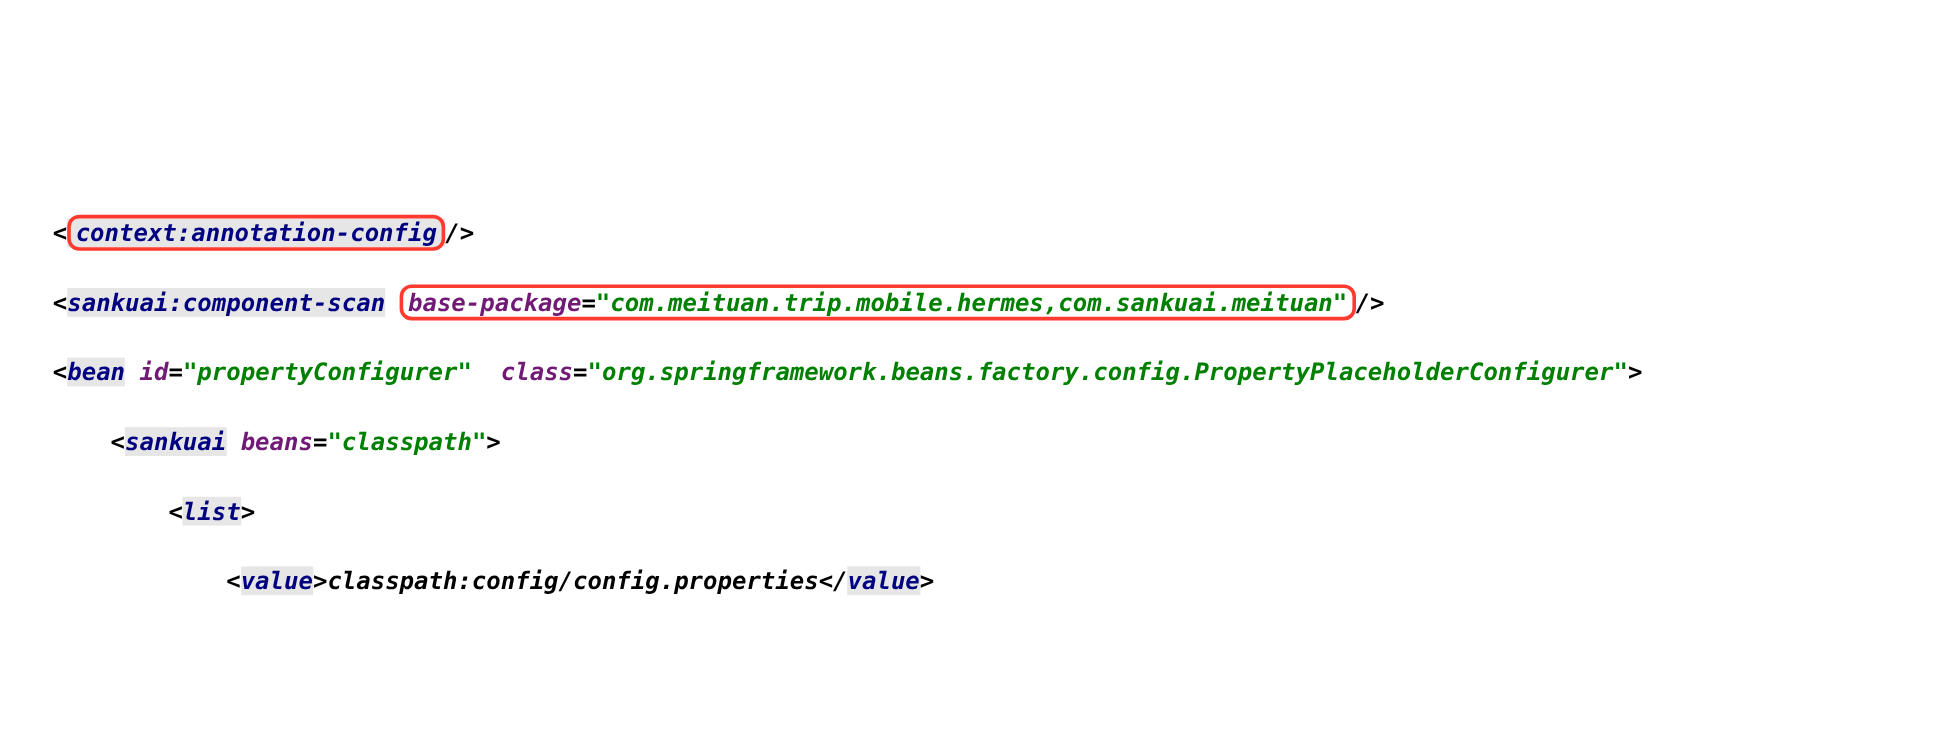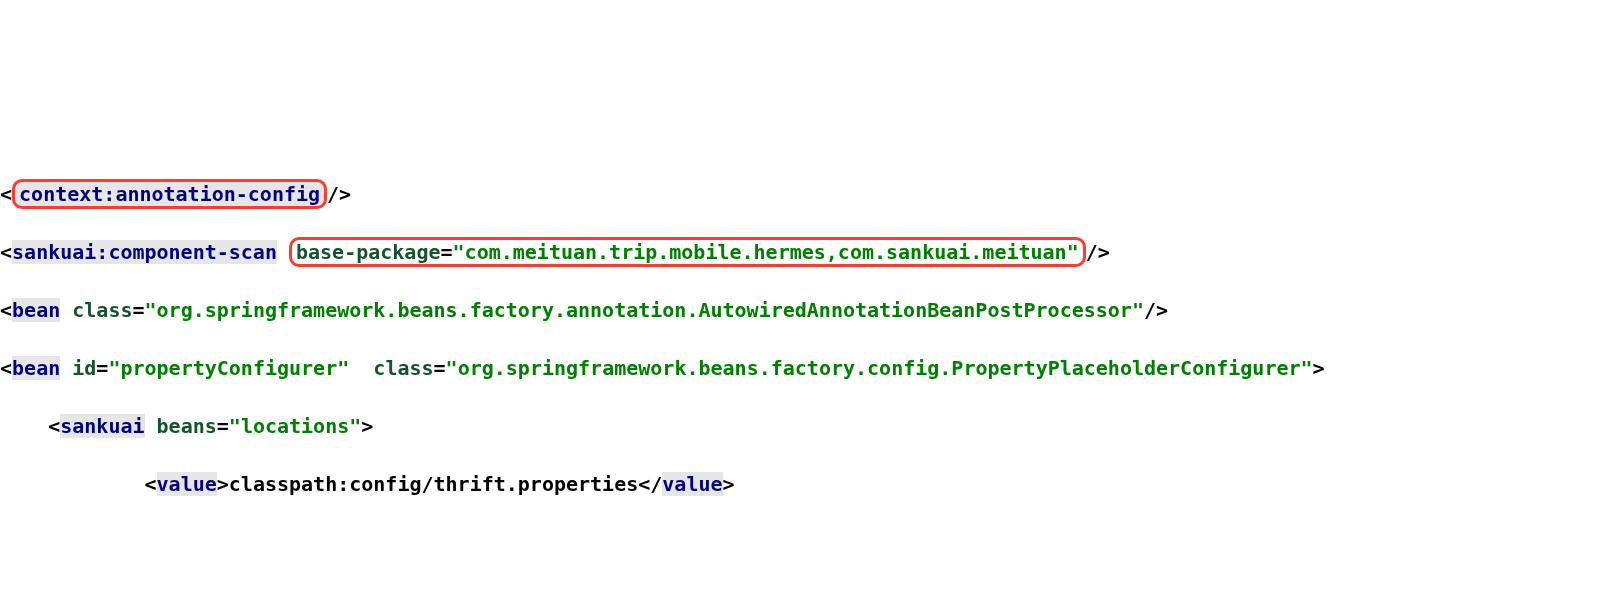--- a/index.html
+++ b/index.html
@@ -12,24 +12,26 @@
     color: #000;
     font-weight: 600;
     white-space: pre;
   }
   .code {
     padding: 6px 0 6px 0;
     display: block;
   }
   .line {
     display: block;
+    padding-left: 44px;
+    font-style: italic;
   }
   .punct  { color: #000000; }
   .tag    { color: #000080; }       
-  .attr   { color: #14532d; }       
+  .attr   { color: #701a75; }       
   .val    { color: #008000; }       
   .eq     { color: #000000; }
 
   .elbg {
     background: #E6E6E6;            
     padding: 0;
   }
 
   .redbox {
     border: 3px solid #FF3B30;
@@ -45,24 +47,24 @@
 </style>
 </head>
 <body>
 
 
 
 <div class="code rel">
 
 <span class="line"><span class="punct">&lt;</span><span class="elbg"><span class="redbox"><span class="tag">context:annotation-config</span></span></span><span class="punct">/&gt;</span></span>
 <span class="line"><span class="punct">&lt;</span><span class="elbg"><span class="tag">sankuai:component-scan</span></span> <span class="redbox"><span class="attr">base-package</span><span class="eq">=</span><span class="val">"<span>com.meituan.trip.mobile.hermes,com.sankuai.meituan</span>"</span></span><span class="punct">/&gt;</span></span>
-<span class="line"><span class="punct">&lt;</span><span class="elbg"><span class="tag">bean</span></span> <span class="attr">class</span><span class="eq">=</span><span class="val">"<span>org.springframework.beans.factory.annotation.AutowiredAnnotationBeanPostProcessor</span>"</span><span class="punct">/&gt;</span></span>
 <span class="line"><span class="punct">&lt;</span><span class="elbg"><span class="tag">bean</span></span> <span class="attr">id</span><span class="eq">=</span><span class="val">"<span>propertyConfigurer</span>"</span>  <span class="attr">class</span><span class="eq">=</span><span class="val">"<span>org.springframework.beans.factory.config.PropertyPlaceholderConfigurer</span>"</span><span class="punct">&gt;</span></span>
-<span class="line">    <span class="punct">&lt;</span><span class="elbg"><span class="tag">sankuai</span></span> <span class="attr">beans</span><span class="eq">=</span><span class="val">"<span>locations</span>"</span><span class="punct">&gt;</span></span>
-<span class="line">            <span class="punct">&lt;</span><span class="elbg"><span class="tag">value</span></span><span class="punct">&gt;</span><span>classpath:config/thrift.properties</span><span class="punct">&lt;/</span><span class="elbg"><span class="tag">value</span></span><span class="punct">&gt;</span></span>
+<span class="line">    <span class="punct">&lt;</span><span class="elbg"><span class="tag">sankuai</span></span> <span class="attr">beans</span><span class="eq">=</span><span class="val">"<span>classpath</span>"</span><span class="punct">&gt;</span></span>
+<span class="line">        <span class="punct">&lt;</span><span class="elbg"><span class="tag">list</span></span><span class="punct">&gt;</span></span>
+<span class="line">            <span class="punct">&lt;</span><span class="elbg"><span class="tag">value</span></span><span class="punct">&gt;</span><span>classpath:config/config.properties</span><span class="punct">&lt;/</span><span class="elbg"><span class="tag">value</span></span><span class="punct">&gt;</span></span>
 
 
 
 
 
 
 
 
 
 

